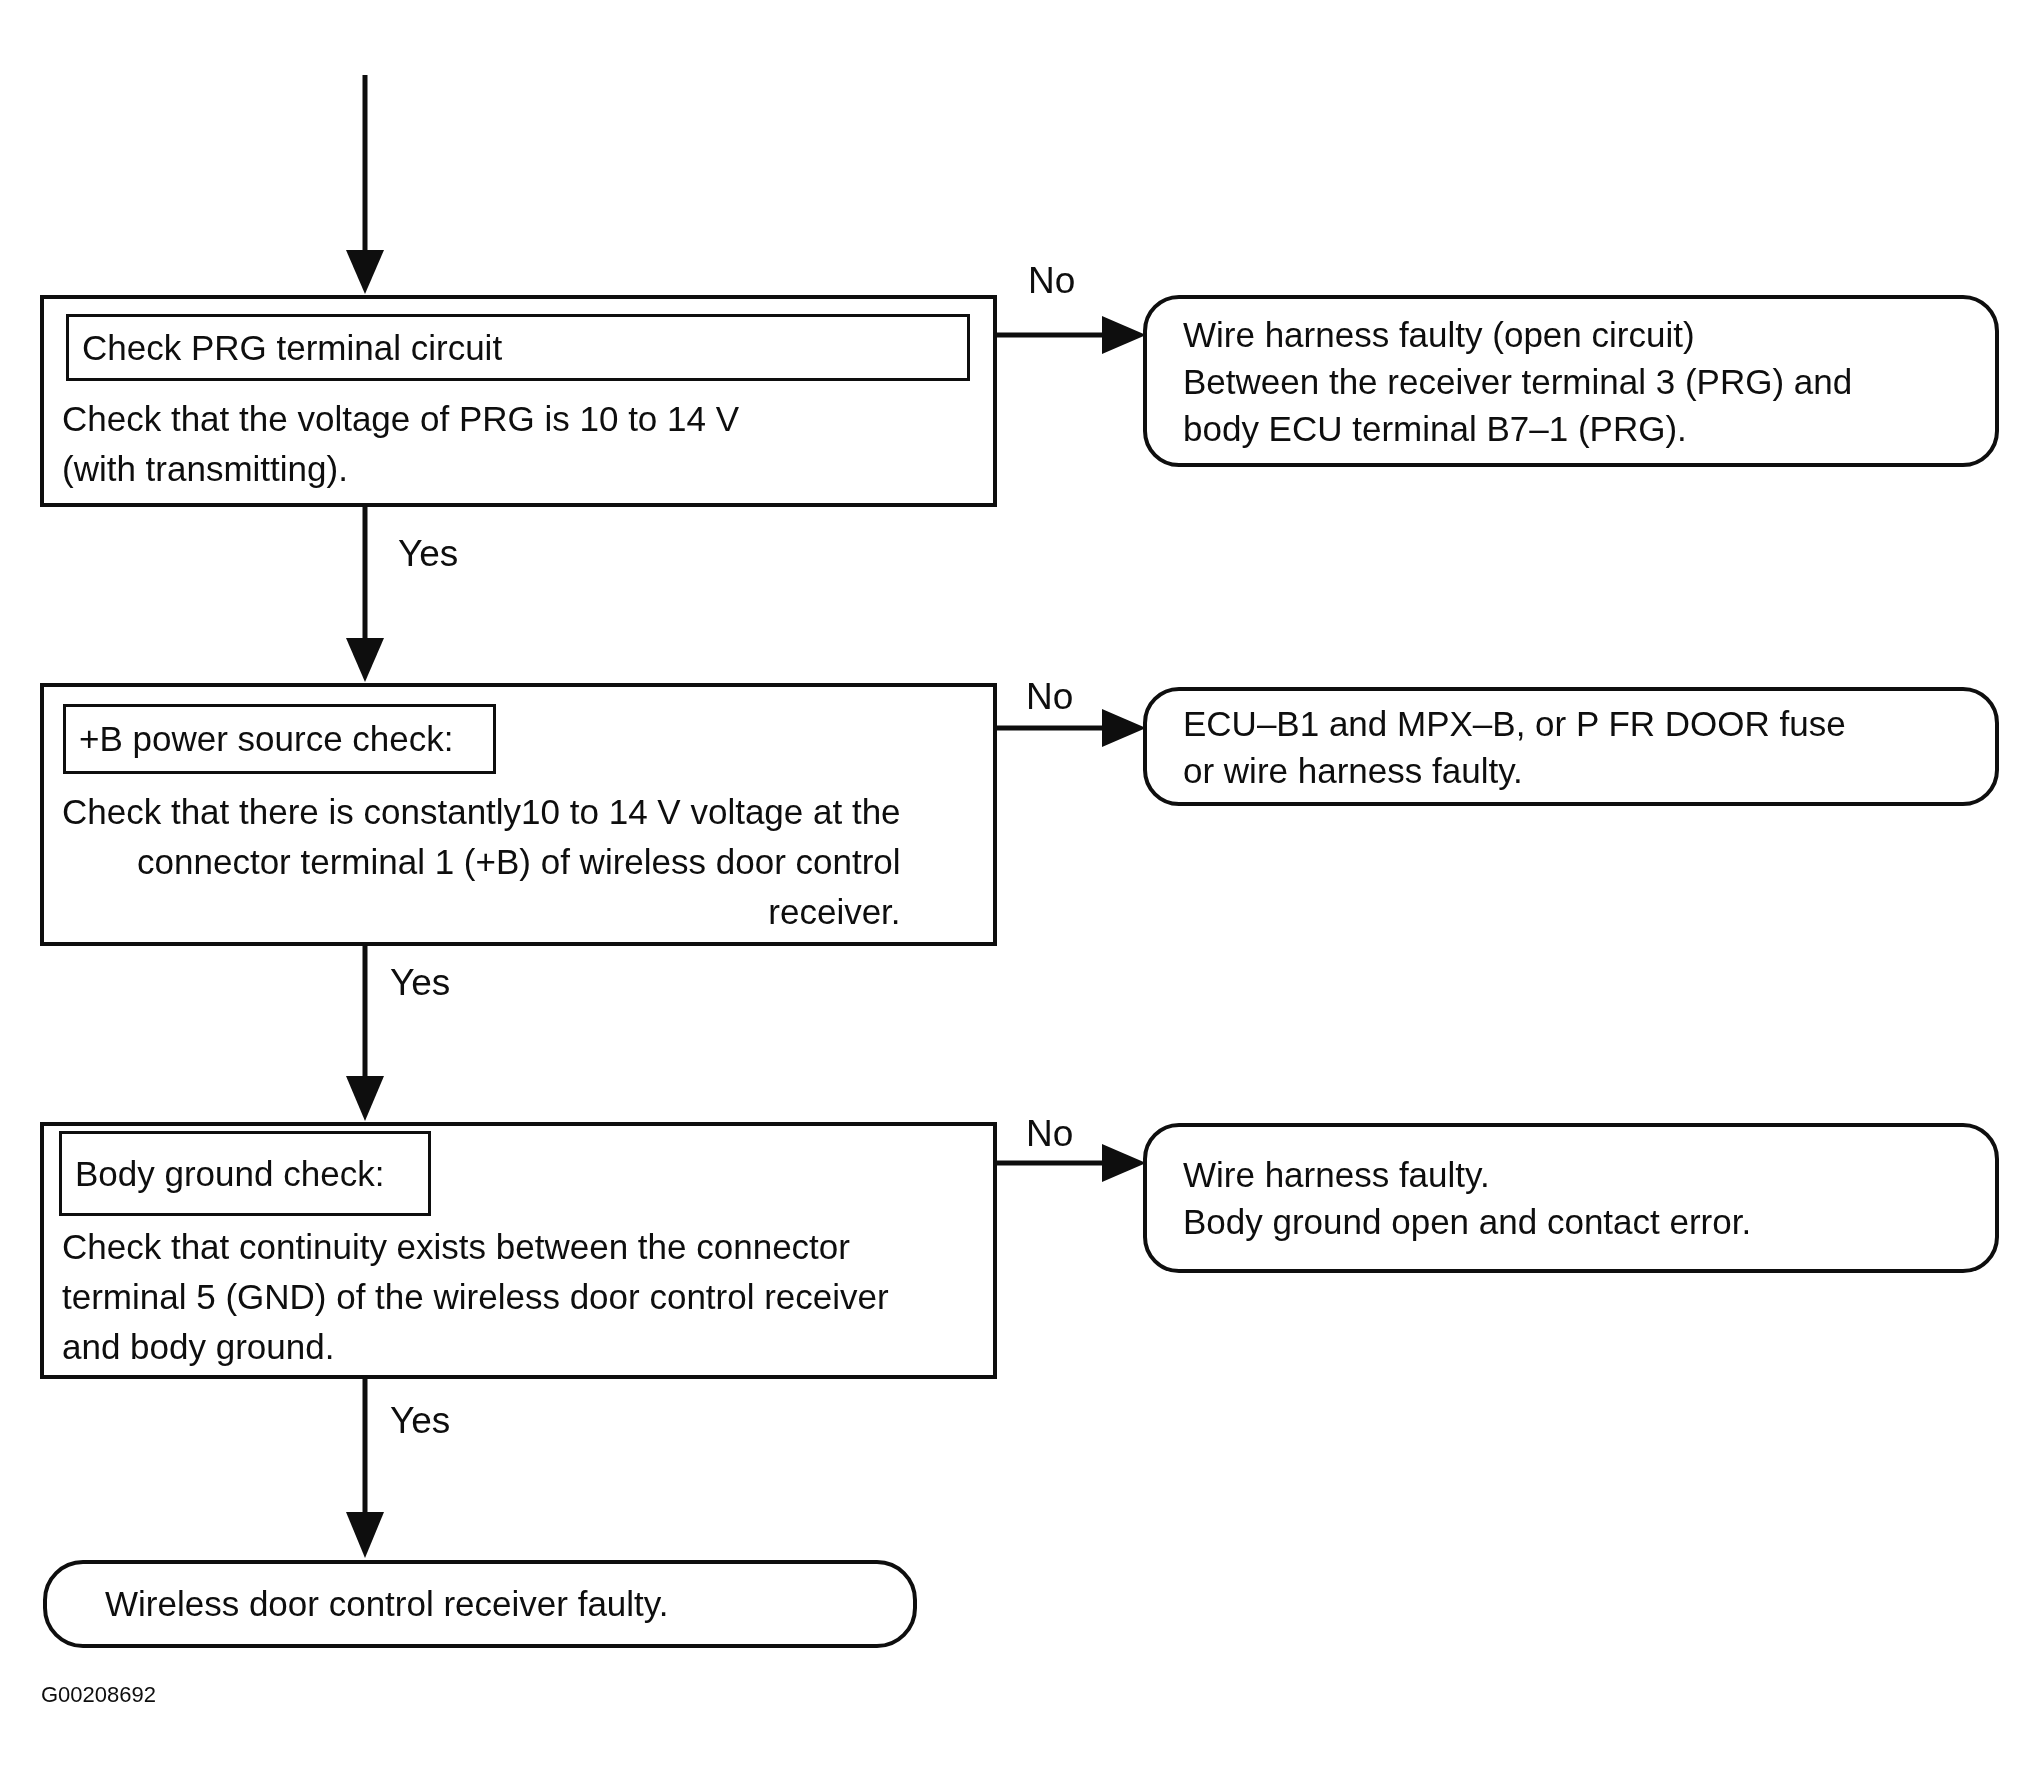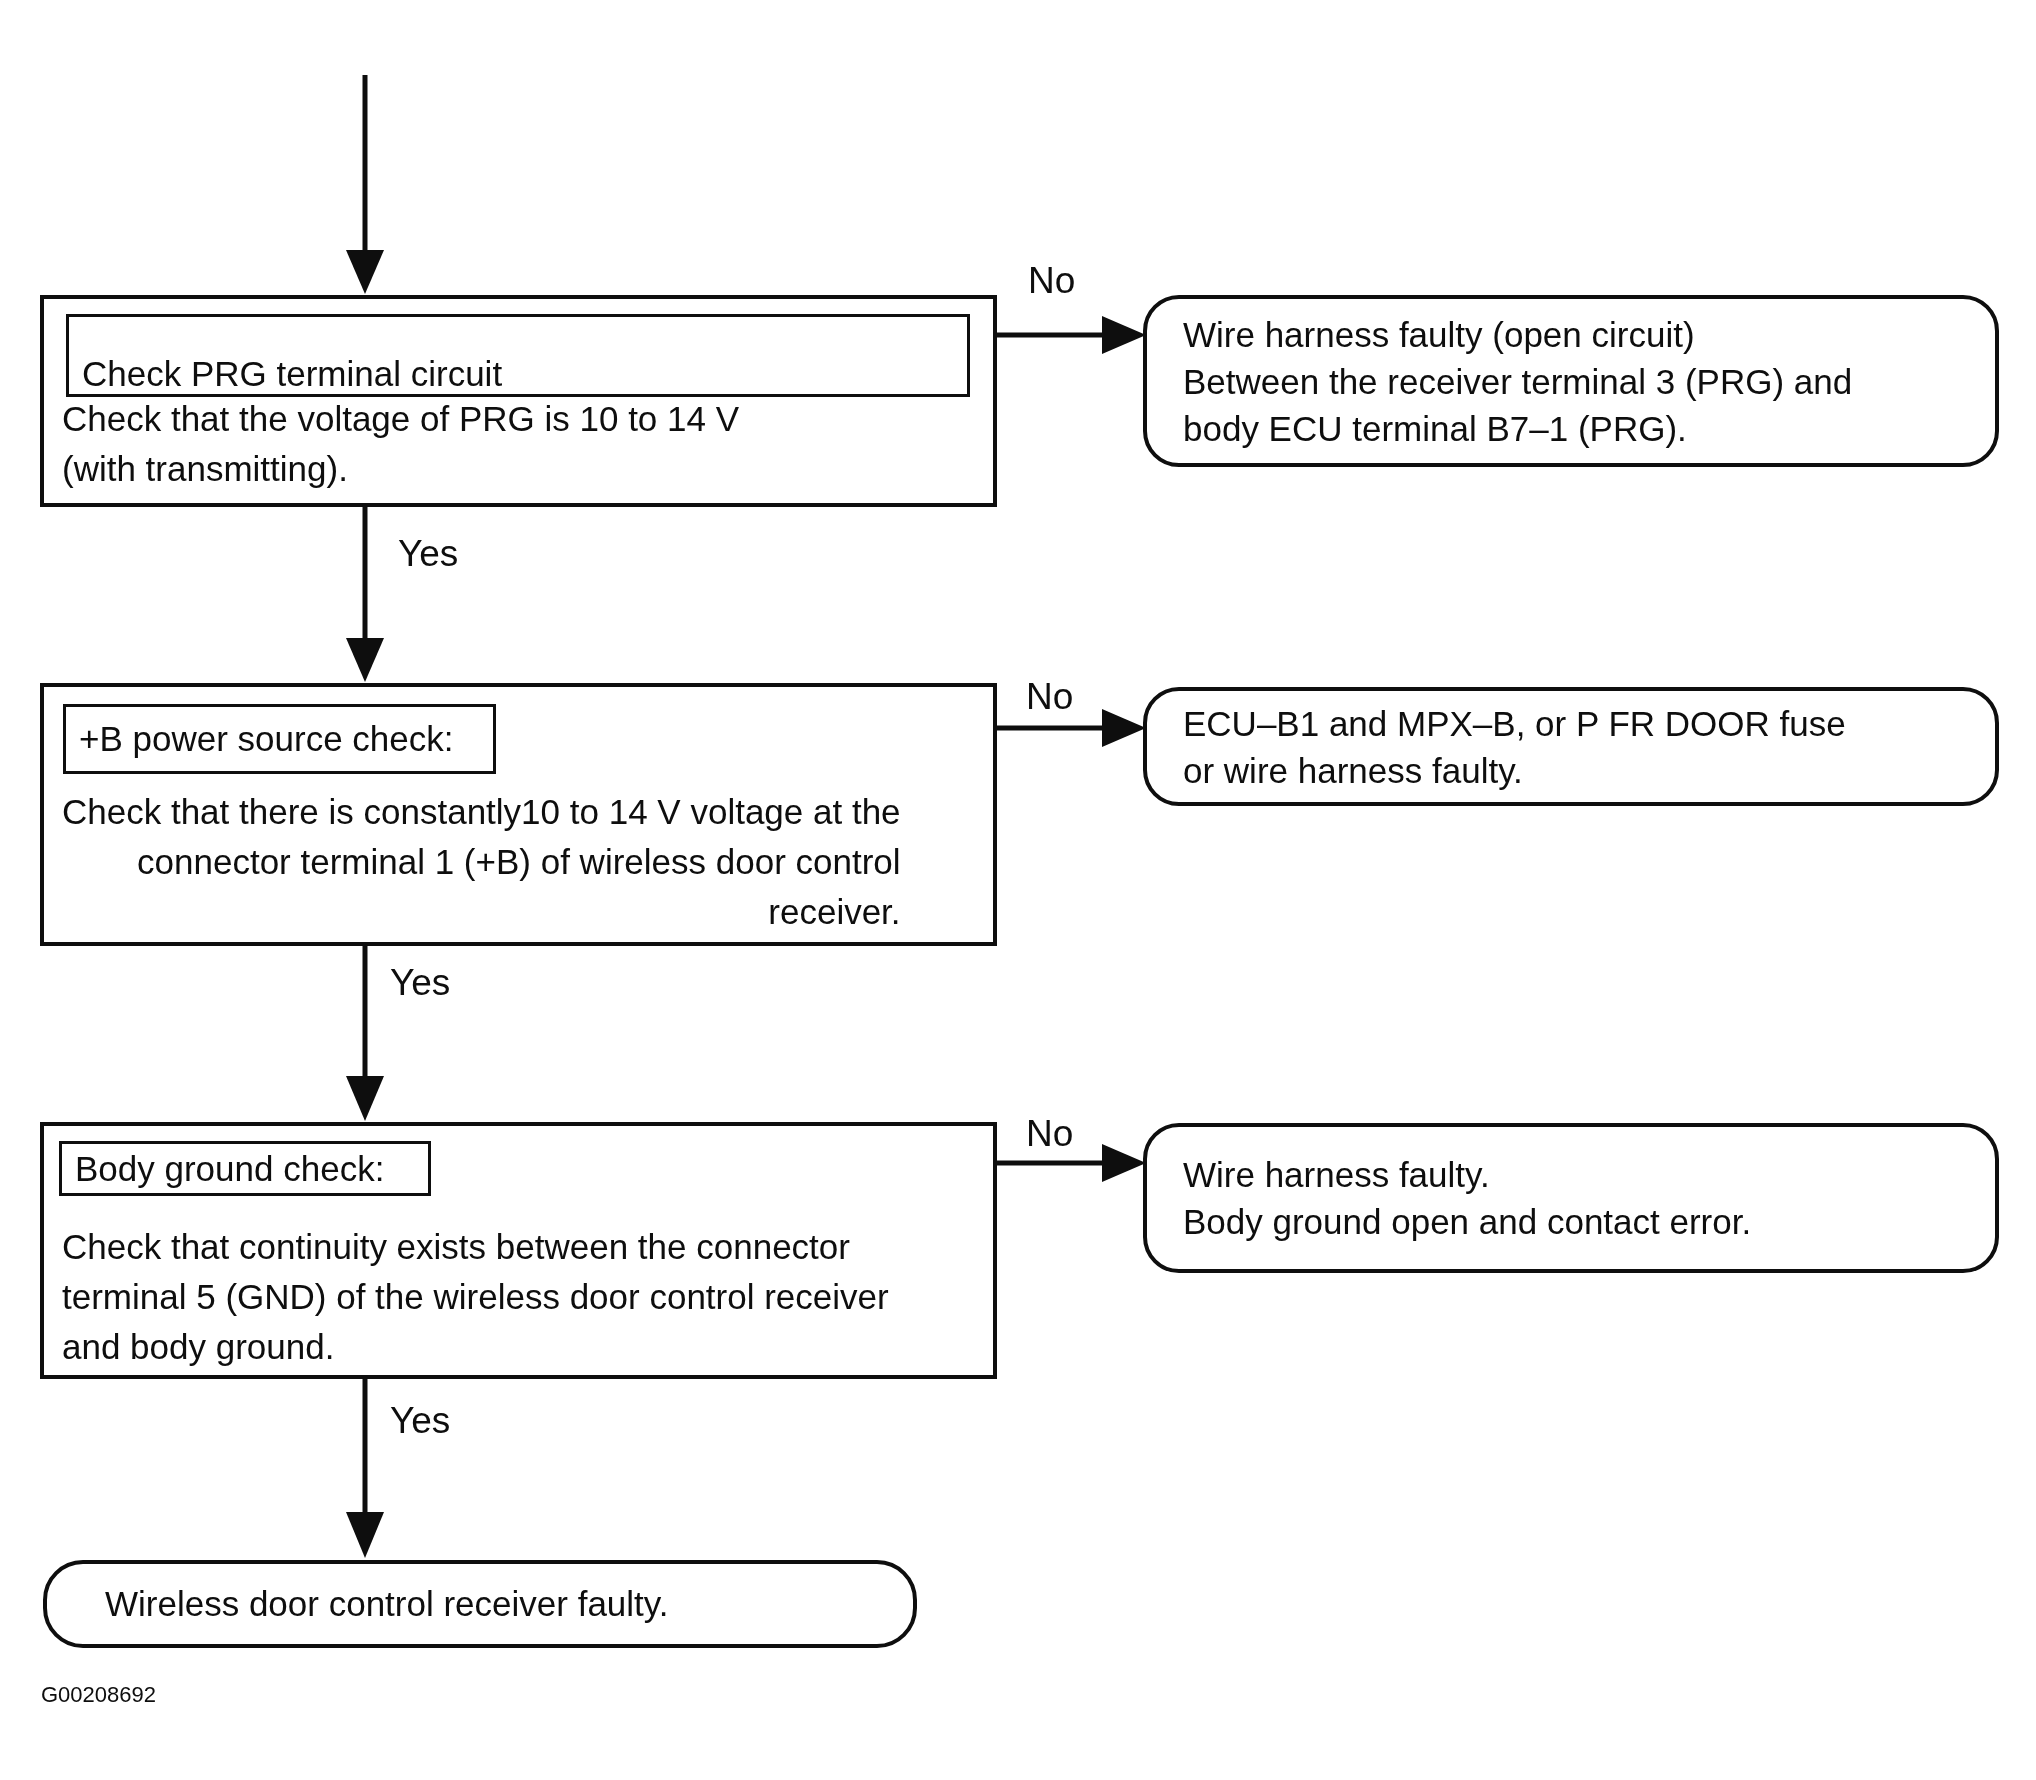--- a/index.html
+++ b/index.html
@@ -41,23 +41,23 @@
     position: absolute;
     border: 3px solid #0e0e0e;
     box-sizing: border-box;
     font-size: 35px;
     white-space: nowrap;
     display: flex;
     align-items: center;
     padding-left: 13px;
     background: #ffffff;
   }
-  .step1 .title-box { left: 22px; top: 15px; width: 904px; height: 83px; align-items: flex-end; }
+  .step1 .title-box { left: 22px; top: 15px; width: 904px; height: 67px; }
   .step2 .title-box { left: 19px; top: 17px; width: 433px; height: 70px; }
-  .step3 .title-box { left: 15px; top: 15px; width: 372px; height: 55px; }
+  .step3 .title-box { left: 15px; top: 5px; width: 372px; height: 85px; }
 
   .body-text {
     position: absolute;
     left: 18px;
     font-size: 35px;
     line-height: 50px;
     white-space: nowrap;
   }
   .step1 .body-text { top: 95px; }
   .step2 .body-text { top: 100px; text-align: right; }

